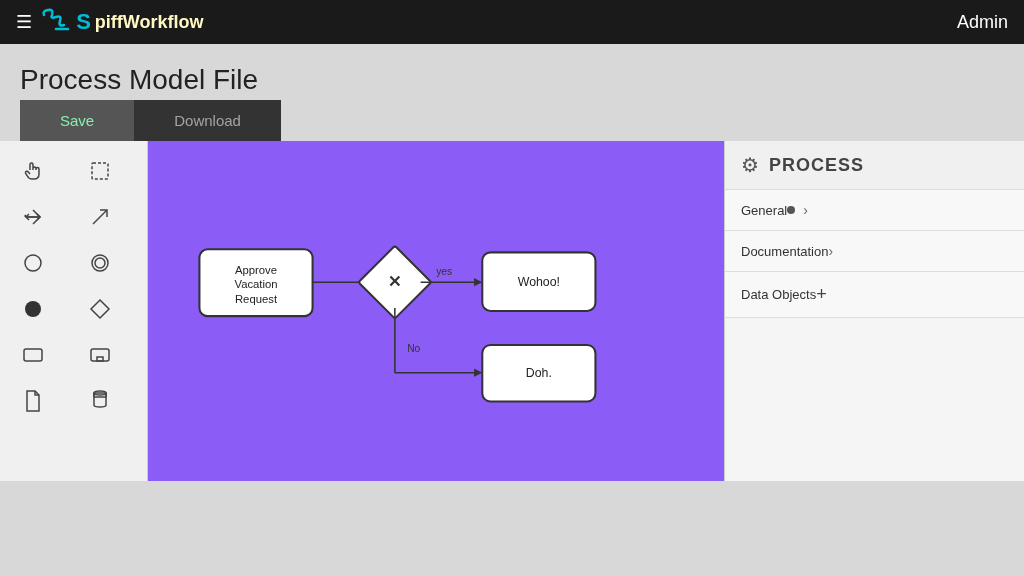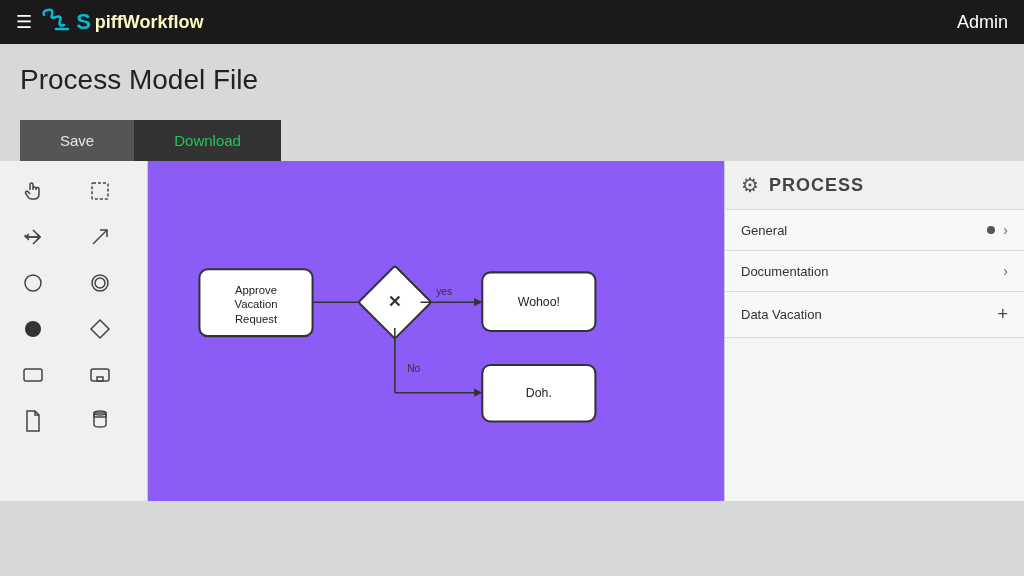--- a/index.html
+++ b/index.html
@@ -38,43 +38,43 @@
     }
 
     
     .page-content {
       padding: 20px 20px 0 20px;
     }
     .page-title {
       font-size: 28px;
       font-weight: 300;
       color: #222;
-      margin-bottom: 24px;
+      margin-bottom: 4px;
     }
 
     
     .toolbar {
       display: flex;
       margin-bottom: 0;
     }
     .toolbar-btn {
       padding: 12px 40px;
       font-size: 15px;
       border: none;
       cursor: pointer;
       font-weight: 400;
     }
     .toolbar-btn.save {
       background: #555;
-      color: #e5e5e5;
+      color: #86efac;
       text-align: center;
     }
     .toolbar-btn.download {
       background: #333;
-      color: #22c55e;
+      color: #a3a3a3;
     }
 
     
     .editor-area {
       display: flex;
       height: 340px;
       background: #e8e8e8;
     }
 
     
@@ -129,21 +129,20 @@
     }
     .properties-header-title {
       font-size: 18px;
       font-weight: bold;
       color: #444;
       letter-spacing: 1px;
     }
     .properties-section {
       display: flex;
       align-items: center;
-      justify-content: space-between;
       padding: 12px 16px;
       border-bottom: 1px solid #ddd;
       cursor: pointer;
       background: #f8f8f8;
     }
     .properties-section-label {
       font-size: 13px;
       color: #333;
     }
     .properties-section-right {
@@ -327,19 +326,19 @@
     </div>
 
     <div class="properties-section">
       <span class="properties-section-label">Documentation</span>
       <div class="properties-section-right">
         <span class="chevron-right">›</span>
       </div>
     </div>
 
     <div class="properties-section">
-      <span class="properties-section-label">Data Vacation</span>
+      <span class="properties-section-label">Data Objects</span>
       <div class="properties-section-right">
         <span class="plus-icon">+</span>
       </div>
     </div>
   </div>
 </div>
 
 </body></html>

